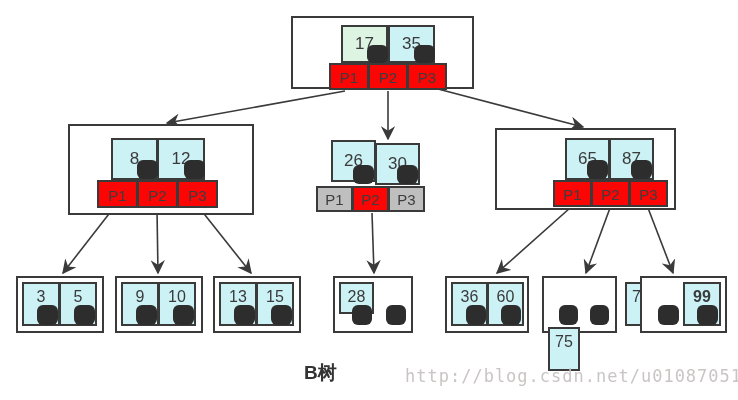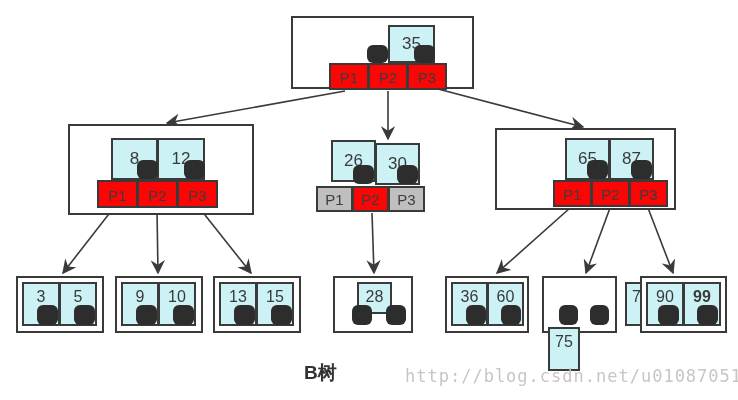--- a/index.html
+++ b/index.html
@@ -37,20 +37,21 @@
     <line x1="112" y1="210" x2="63" y2="273" stroke="#3a3a3a" stroke-width="1.6" marker-end="url(#ah)"></line>
     <line x1="157" y1="210" x2="158" y2="273" stroke="#3a3a3a" stroke-width="1.6" marker-end="url(#ah)"></line>
     <line x1="201" y1="210" x2="251" y2="273" stroke="#3a3a3a" stroke-width="1.6" marker-end="url(#ah)"></line>
     <line x1="372" y1="213" x2="374" y2="273" stroke="#3a3a3a" stroke-width="1.6" marker-end="url(#ah)"></line>
     <line x1="570" y1="208" x2="497" y2="273" stroke="#3a3a3a" stroke-width="1.6" marker-end="url(#ah)"></line>
     <line x1="610" y1="208" x2="586" y2="273" stroke="#3a3a3a" stroke-width="1.6" marker-end="url(#ah)"></line>
     <line x1="648" y1="208" x2="673" y2="273" stroke="#3a3a3a" stroke-width="1.6" marker-end="url(#ah)"></line>
   </svg>
 
   <div class="box" style="left:291px;top:16px;width:183px;height:73px;"></div>
+  <div class="key green" style="left:341px;top:25px;width:47px;height:38px;">17</div>
   <div class="key" style="left:388px;top:25px;width:47px;height:38px;">35</div>
   <div class="blob" style="left:367px;top:45px;width:21px;height:18px;"></div>
   <div class="blob" style="left:414px;top:45px;width:21px;height:18px;"></div>
   <div class="ptr" style="left:329px;top:63px;width:40px;height:27px;">P1</div>
   <div class="ptr" style="left:368px;top:63px;width:40px;height:27px;">P2</div>
   <div class="ptr" style="left:407px;top:63px;width:40px;height:27px;">P3</div>
 
   <div class="box" style="left:68px;top:124px;width:186px;height:91px;"></div>
   <div class="key" style="left:111px;top:138px;width:47px;height:42px;">8</div>
   <div class="key" style="left:157px;top:138px;width:48px;height:42px;">12</div>
@@ -89,38 +90,37 @@
   <div class="blob" style="left:136px;top:305px;width:21px;height:20px;"></div>
   <div class="blob" style="left:173px;top:305px;width:21px;height:20px;"></div>
 
   <div class="box" style="left:213px;top:276px;width:88px;height:57px;"></div>
   <div class="key leafkey" style="left:219px;top:282px;width:38px;height:44px;">13</div>
   <div class="key leafkey" style="left:256px;top:282px;width:38px;height:44px;">15</div>
   <div class="blob" style="left:234px;top:305px;width:21px;height:20px;"></div>
   <div class="blob" style="left:271px;top:305px;width:21px;height:20px;"></div>
 
   <div class="box" style="left:333px;top:276px;width:80px;height:57px;"></div>
-  <div class="key leafkey" style="left:357px;top:282px;width:35px;height:32px;">28</div>
+  <div class="key leafkey" style="left:339px;top:282px;width:35px;height:32px;">28</div>
   <div class="blob" style="left:352px;top:305px;width:20px;height:20px;"></div>
   <div class="blob" style="left:386px;top:305px;width:20px;height:20px;"></div>
 
   <div class="box" style="left:445px;top:276px;width:84px;height:57px;"></div>
   <div class="key leafkey" style="left:451px;top:282px;width:37px;height:44px;">36</div>
   <div class="key leafkey" style="left:487px;top:282px;width:37px;height:44px;">60</div>
   <div class="blob" style="left:466px;top:305px;width:20px;height:20px;"></div>
   <div class="blob" style="left:501px;top:305px;width:20px;height:20px;"></div>
 
   <div class="box" style="left:542px;top:276px;width:75px;height:57px;"></div>
   <div class="key leafkey" style="left:548px;top:282px;width:32px;height:44px;margin-top:45px;">75</div>
   <div class="key leafkey" style="left:579px;top:282px;width:32px;height:44px;margin-left:46px;">79</div>
   <div class="blob" style="left:559px;top:305px;width:19px;height:20px;"></div>
   <div class="blob" style="left:590px;top:305px;width:19px;height:20px;"></div>
 
   <div class="box" style="left:640px;top:276px;width:87px;height:57px;"></div>
-  <div class="key leafkey" style="left:646px;top:282px;width:38px;height:44px;">90</div>
   <div class="key leafkey" style="left:683px;top:282px;width:38px;height:44px;font-weight:bold;">99</div>
   <div class="blob" style="left:658px;top:305px;width:21px;height:20px;"></div>
   <div class="blob" style="left:697px;top:305px;width:21px;height:20px;"></div>
 
   <div class="title">B树</div>
   <div class="watermark">http://blog.csdn.net/u010870518</div>
 
 </div>
 
 </body></html>

